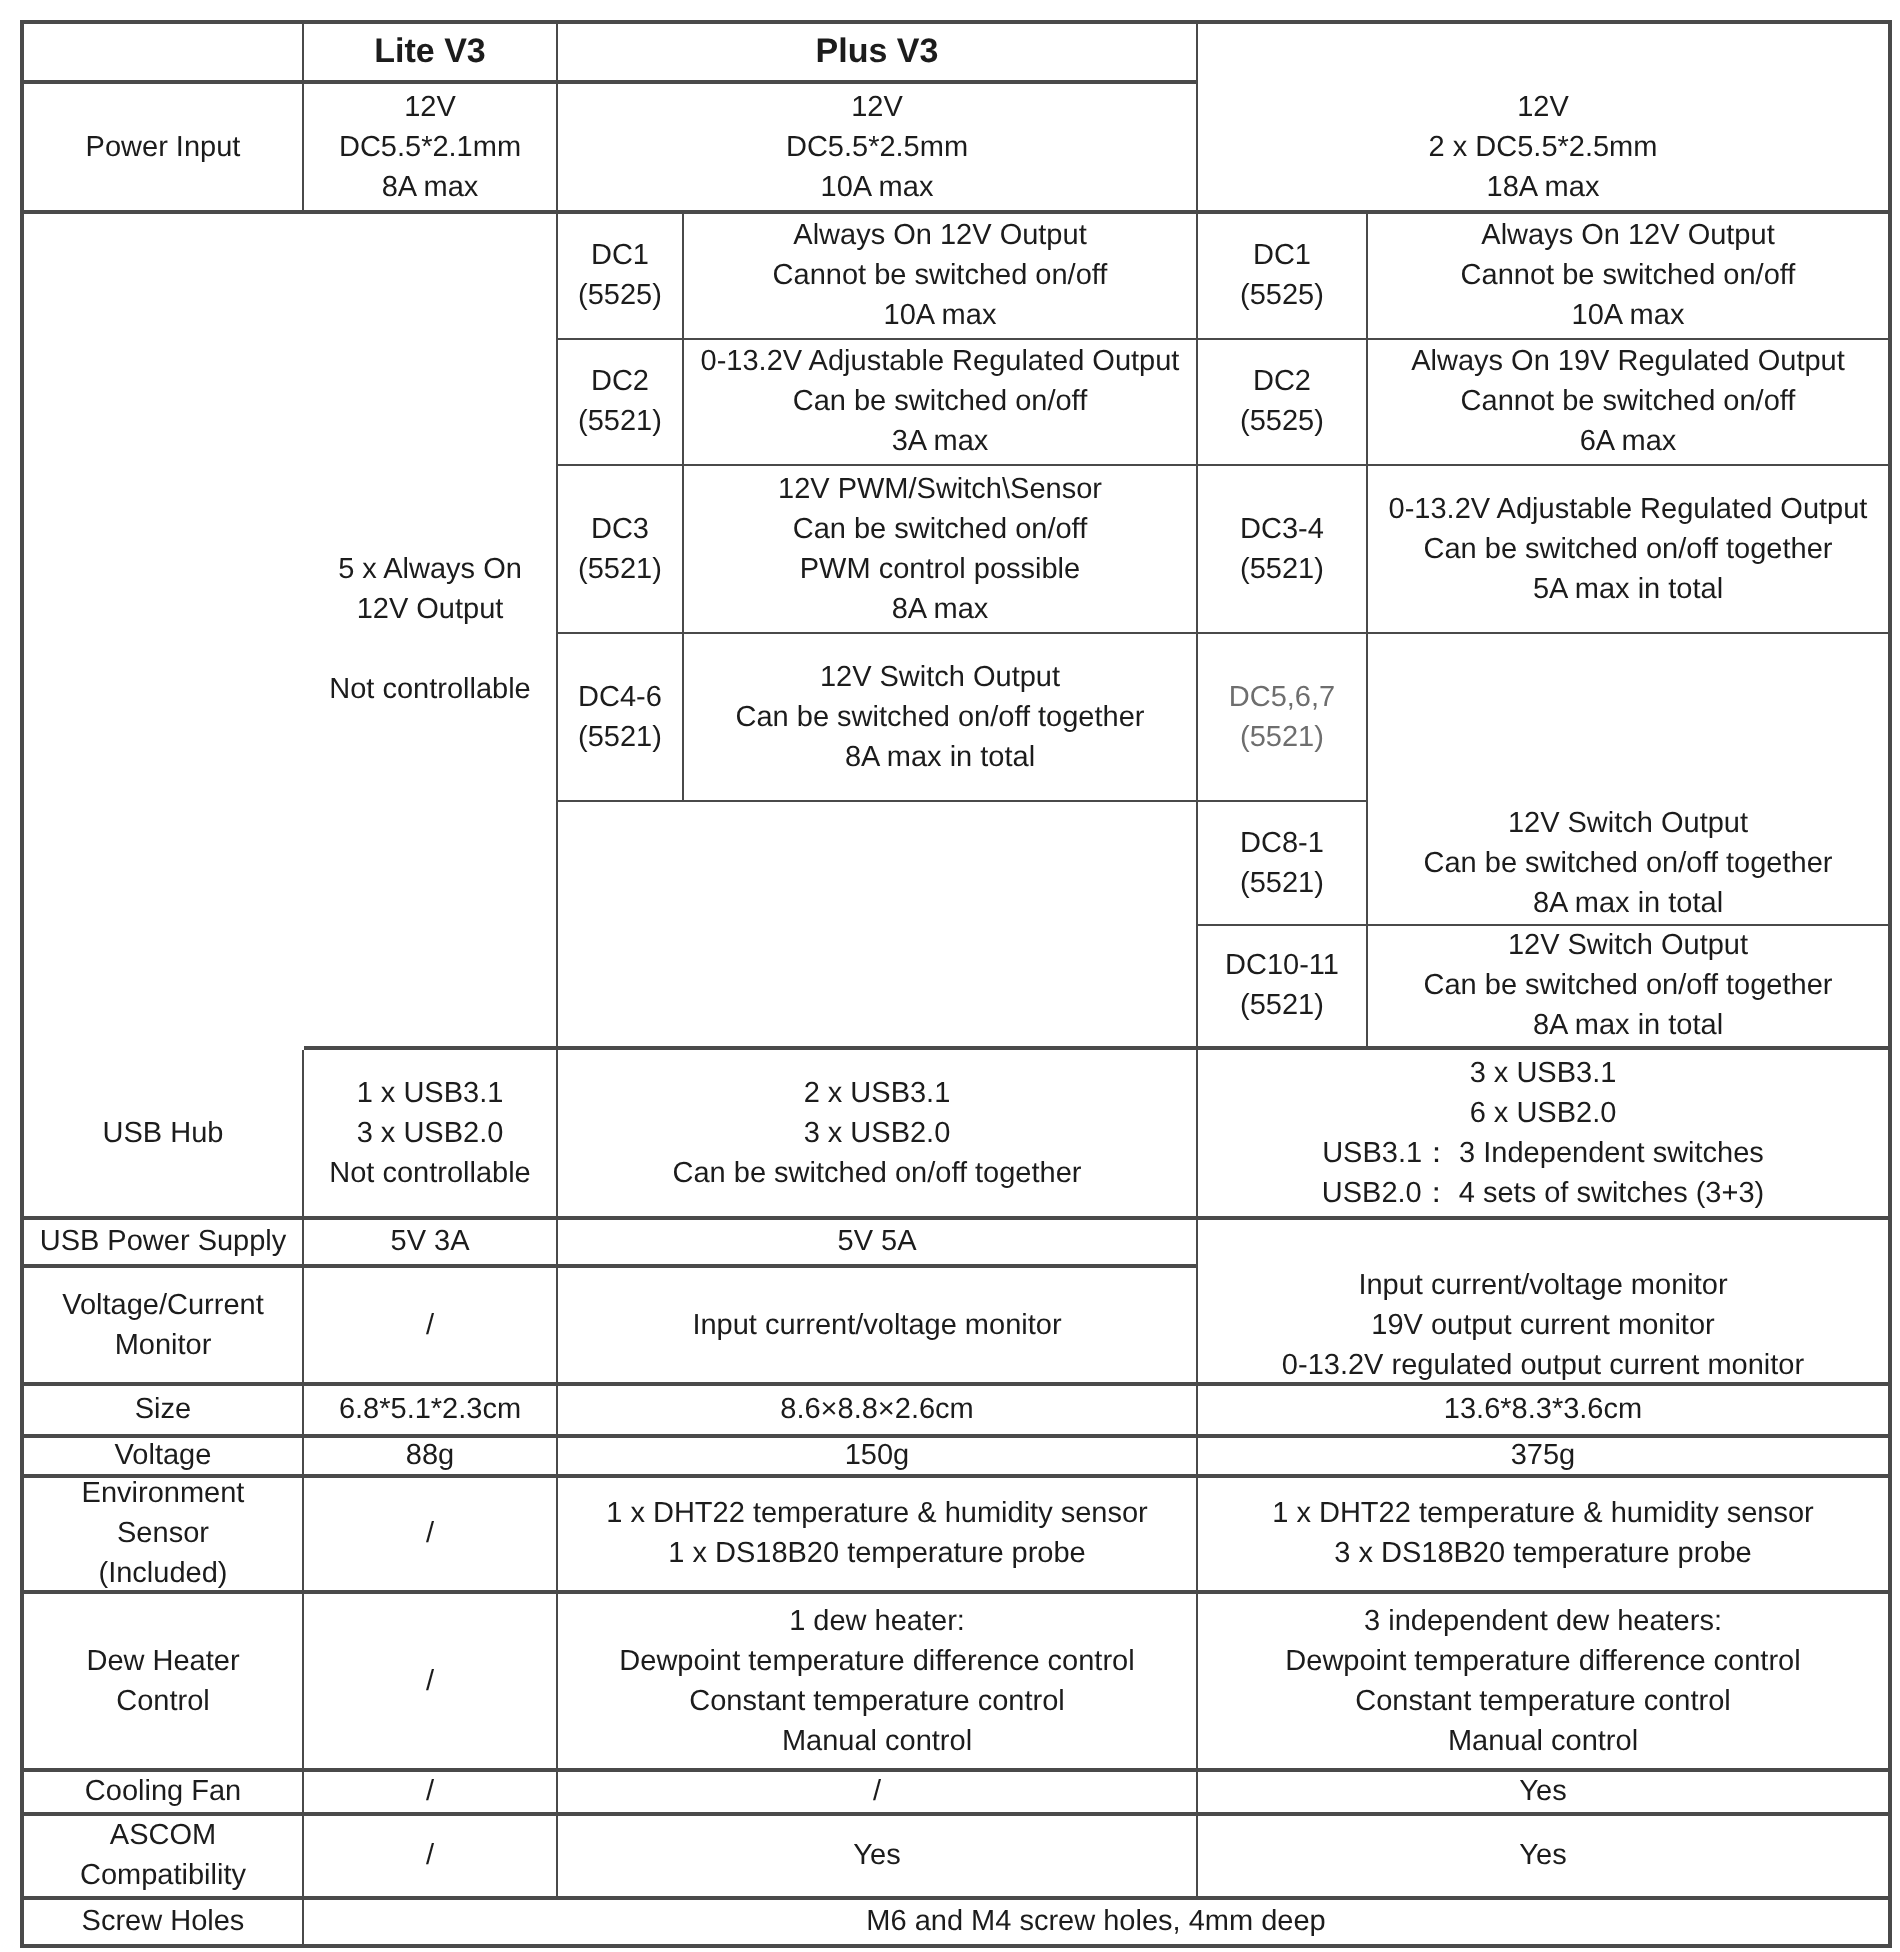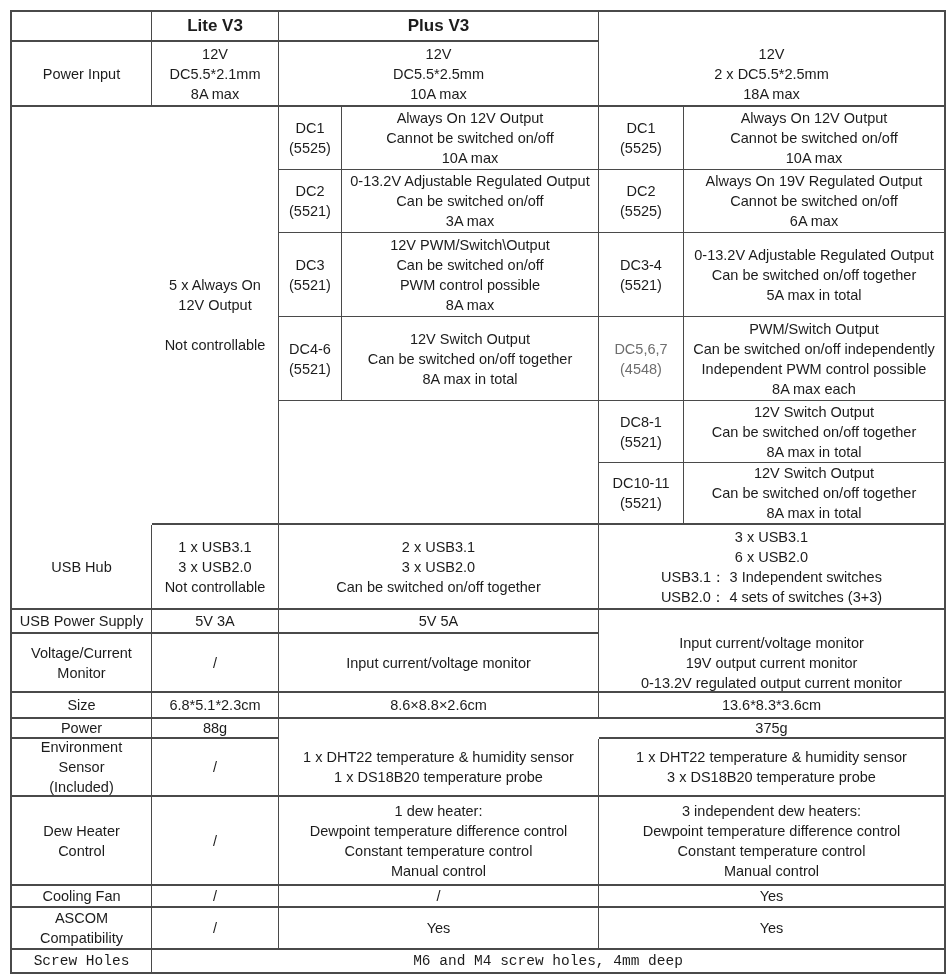--- a/index.html
+++ b/index.html
@@ -26,21 +26,21 @@
   .c{
     display:flex;align-items:center;justify-content:center;
     text-align:center;white-space:pre-line;
     font-size:14.5px;line-height:20px;
     border-right:1px solid var(--border);
     border-bottom:2px solid var(--border);
     padding:0 2px;box-sizing:border-box;overflow:hidden;
   }
   .thin{border-bottom-width:1px;}
   .nr{border-right:none;}
-  .nb{border-bottom:none;font-family:Liberation Mono, monospace;}
+  .nb{border-bottom:none;}
   .hdr{font-weight:bold;font-size:17px;line-height:24px;}
   .muted{color:var(--muted-text);}
 </style>
 </head>
 <body>
 
 <div class="tbl">
 
   <div class="c hdr" style="grid-area:1/1/2/2"></div>
   <div class="c hdr" style="grid-area:1/2/2/3">Lite V3</div>
@@ -67,21 +67,21 @@
   <div class="c thin" style="grid-area:3/4/4/5">Always On 12V Output
 Cannot be switched on/off
 10A max</div>
   <div class="c thin" style="grid-area:4/3/5/4">DC2
 (5521)</div>
   <div class="c thin" style="grid-area:4/4/5/5">0-13.2V Adjustable Regulated Output
 Can be switched on/off
 3A max</div>
   <div class="c thin" style="grid-area:5/3/6/4">DC3
 (5521)</div>
-  <div class="c thin" style="grid-area:5/4/6/5">12V PWM/Switch\Output
+  <div class="c thin" style="grid-area:5/4/6/5">12V PWM/Switch\Sensor
 Can be switched on/off
 PWM control possible
 8A max</div>
   <div class="c thin" style="grid-area:6/3/7/4">DC4-6
 (5521)</div>
   <div class="c thin" style="grid-area:6/4/7/5">12V Switch Output
 Can be switched on/off together
 8A max in total</div>
   <div class="c" style="grid-area:7/3/9/5"></div>
 
@@ -94,25 +94,21 @@
 (5525)</div>
   <div class="c thin nr" style="grid-area:4/6/5/7">Always On 19V Regulated Output
 Cannot be switched on/off
 6A max</div>
   <div class="c thin" style="grid-area:5/5/6/6">DC3-4
 (5521)</div>
   <div class="c thin nr" style="grid-area:5/6/6/7">0-13.2V Adjustable Regulated Output
 Can be switched on/off together
 5A max in total</div>
   <div class="c thin muted" style="grid-area:6/5/7/6">DC5,6,7
-(4548)</div>
-  <div class="c thin nr" style="grid-area:6/6/7/7">PWM/Switch Output
-Can be switched on/off independently
-Independent PWM control possible
-8A max each</div>
+(5521)</div>
   <div class="c thin" style="grid-area:7/5/8/6">DC8-1
 (5521)</div>
   <div class="c thin nr" style="grid-area:7/6/8/7">12V Switch Output
 Can be switched on/off together
 8A max in total</div>
   <div class="c" style="grid-area:8/5/9/6">DC10-11
 (5521)</div>
   <div class="c nr" style="grid-area:8/6/9/7">12V Switch Output
 Can be switched on/off together
 8A max in total</div>
@@ -139,22 +135,23 @@
   <div class="c" style="grid-area:11/3/12/5">Input current/voltage monitor</div>
   <div class="c nr" style="grid-area:11/5/12/7">Input current/voltage monitor
 19V output current monitor
 0-13.2V regulated output current monitor</div>
 
   <div class="c" style="grid-area:12/1/13/2">Size</div>
   <div class="c" style="grid-area:12/2/13/3">6.8*5.1*2.3cm</div>
   <div class="c" style="grid-area:12/3/13/5">8.6×8.8×2.6cm</div>
   <div class="c nr" style="grid-area:12/5/13/7">13.6*8.3*3.6cm</div>
 
-  <div class="c" style="grid-area:13/1/14/2">Power</div>
+  <div class="c" style="grid-area:13/1/14/2">Voltage</div>
   <div class="c" style="grid-area:13/2/14/3">88g</div>
+  <div class="c" style="grid-area:13/3/14/5">150g</div>
   <div class="c nr" style="grid-area:13/5/14/7">375g</div>
 
   <div class="c" style="grid-area:14/1/15/2">Environment
 Sensor
 (Included)</div>
   <div class="c" style="grid-area:14/2/15/3">/</div>
   <div class="c" style="grid-area:14/3/15/5">1 x DHT22 temperature &amp; humidity sensor
 1 x DS18B20 temperature probe</div>
   <div class="c nr" style="grid-area:14/5/15/7">1 x DHT22 temperature &amp; humidity sensor
 3 x DS18B20 temperature probe</div>

